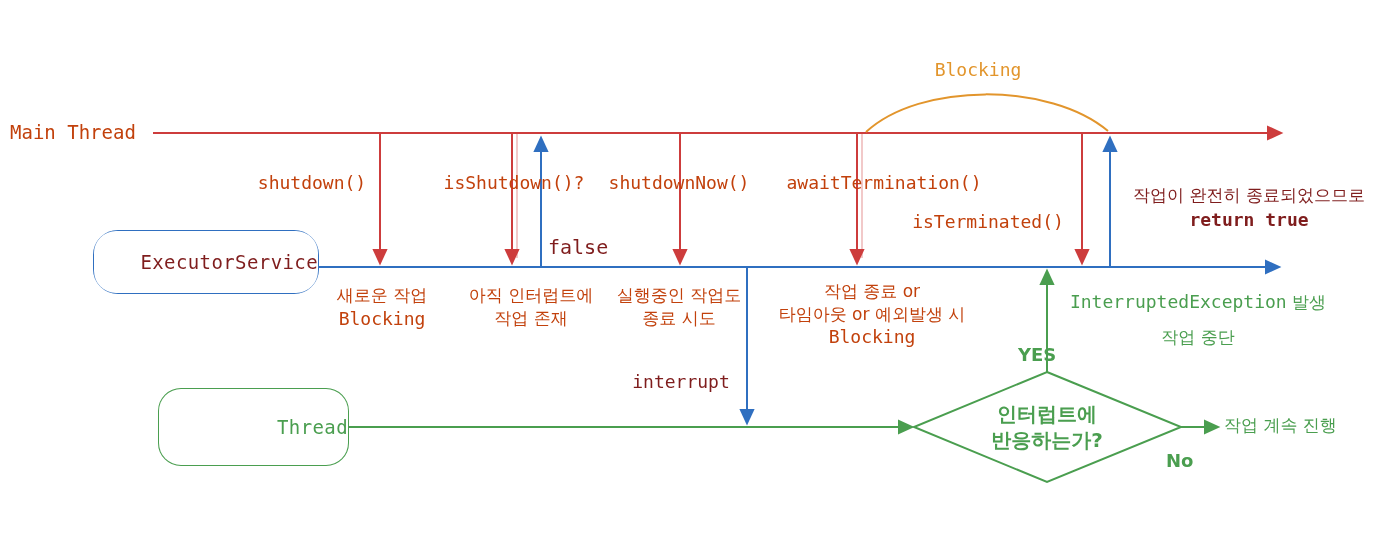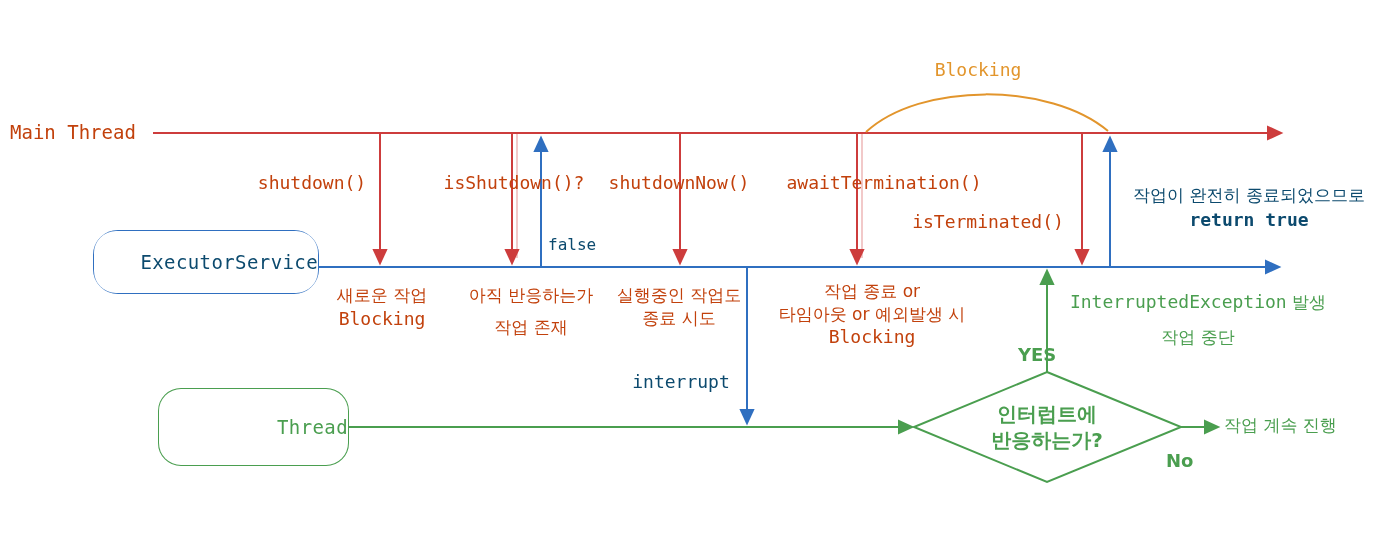--- a/index.html
+++ b/index.html
@@ -3,21 +3,21 @@
 <meta charset="utf-8">
 <style>
   html,body{margin:0;padding:0;background:#ffffff;}
   body{font-family:"DejaVu Sans Mono","Liberation Mono",monospace;}
   #stage{position:relative;width:1382px;height:554px;background:#ffffff;overflow:hidden;}
   #svgLayer{position:absolute;left:0;top:0;width:1382px;height:554px;}
   .lbl{position:absolute;white-space:nowrap;line-height:1.22;}
   .mono{font-family:"DejaVu Sans Mono","Liberation Mono",monospace;}
   .sans{font-family:"DejaVu Sans","Liberation Sans",sans-serif;}
   .red{color:#c2410c;}
-  .blue{color:#0c4a6e;}
+  .blue{color:#7f1d1d;}
   .green{color:#4a9e4f;}
   .orange{color:#e2952c;}
   .c{transform:translateX(-50%);text-align:center;}
   .bx{position:absolute;display:flex;align-items:center;justify-content:flex-end;
       border-radius:22px;background:#fff;}
   .bx span{font-size:19px;letter-spacing:.4px;}
 </style>
 </head>
 <body>
 
@@ -105,37 +105,37 @@
   <div class="bx" style="left:159px;top:389px;width:189px;height:76px;">
     <span class="mono green">Thread</span>
   </div>
 
   <div class="lbl mono red c" style="left:312px;top:172px;font-size:18px;">shutdown()</div>
   <div class="lbl mono red c" style="left:514px;top:172px;font-size:18px;">isShutdown()?</div>
   <div class="lbl mono red c" style="left:679px;top:172px;font-size:18px;">shutdownNow()</div>
   <div class="lbl mono red c" style="left:884px;top:172px;font-size:18px;">awaitTermination()</div>
   <div class="lbl mono red c" style="left:988px;top:211px;font-size:18px;">isTerminated()</div>
 
-  <div class="lbl mono blue" style="left:548px;top:235px;font-size:16px;text-align:center;">false</div>
+  <div class="lbl mono blue" style="left:548px;top:235px;font-size:20px;text-align:center;">false</div>
 
   <div class="lbl mono orange c" style="left:978px;top:59px;font-size:18px;">Blocking</div>
 
   <div class="lbl c" style="left:1249px;top:185px;font-size:17px;">
     <div class="sans blue">작업이 완전히 종료되었으므로</div>
     <div class="mono blue" style="font-size:18px;font-weight:bold;margin-top:3px;">return true</div>
   </div>
 
   <div class="lbl c" style="left:382px;top:285px;font-size:17px;">
     <div class="sans red">새로운 작업</div>
     <div class="mono red" style="font-size:18px;margin-top:2px;">Blocking</div>
   </div>
 
   <div class="lbl c sans red" style="left:531px;top:285px;font-size:17px;">
-    <div>아직 반응하는가</div>
-    <div style="margin-top:11px;">작업 존재</div>
+    <div>아직 인터럽트에</div>
+    <div style="margin-top:2px;">작업 존재</div>
   </div>
 
   <div class="lbl c sans red" style="left:679px;top:285px;font-size:17px;">
     <div>실행중인 작업도</div>
     <div style="margin-top:2px;">종료 시도</div>
   </div>
 
   <div class="lbl c" style="left:872px;top:281px;font-size:17px;">
     <div class="sans red">작업 종료 or</div>
     <div class="sans red" style="margin-top:2px;">타임아웃 or 예외발생 시</div>

